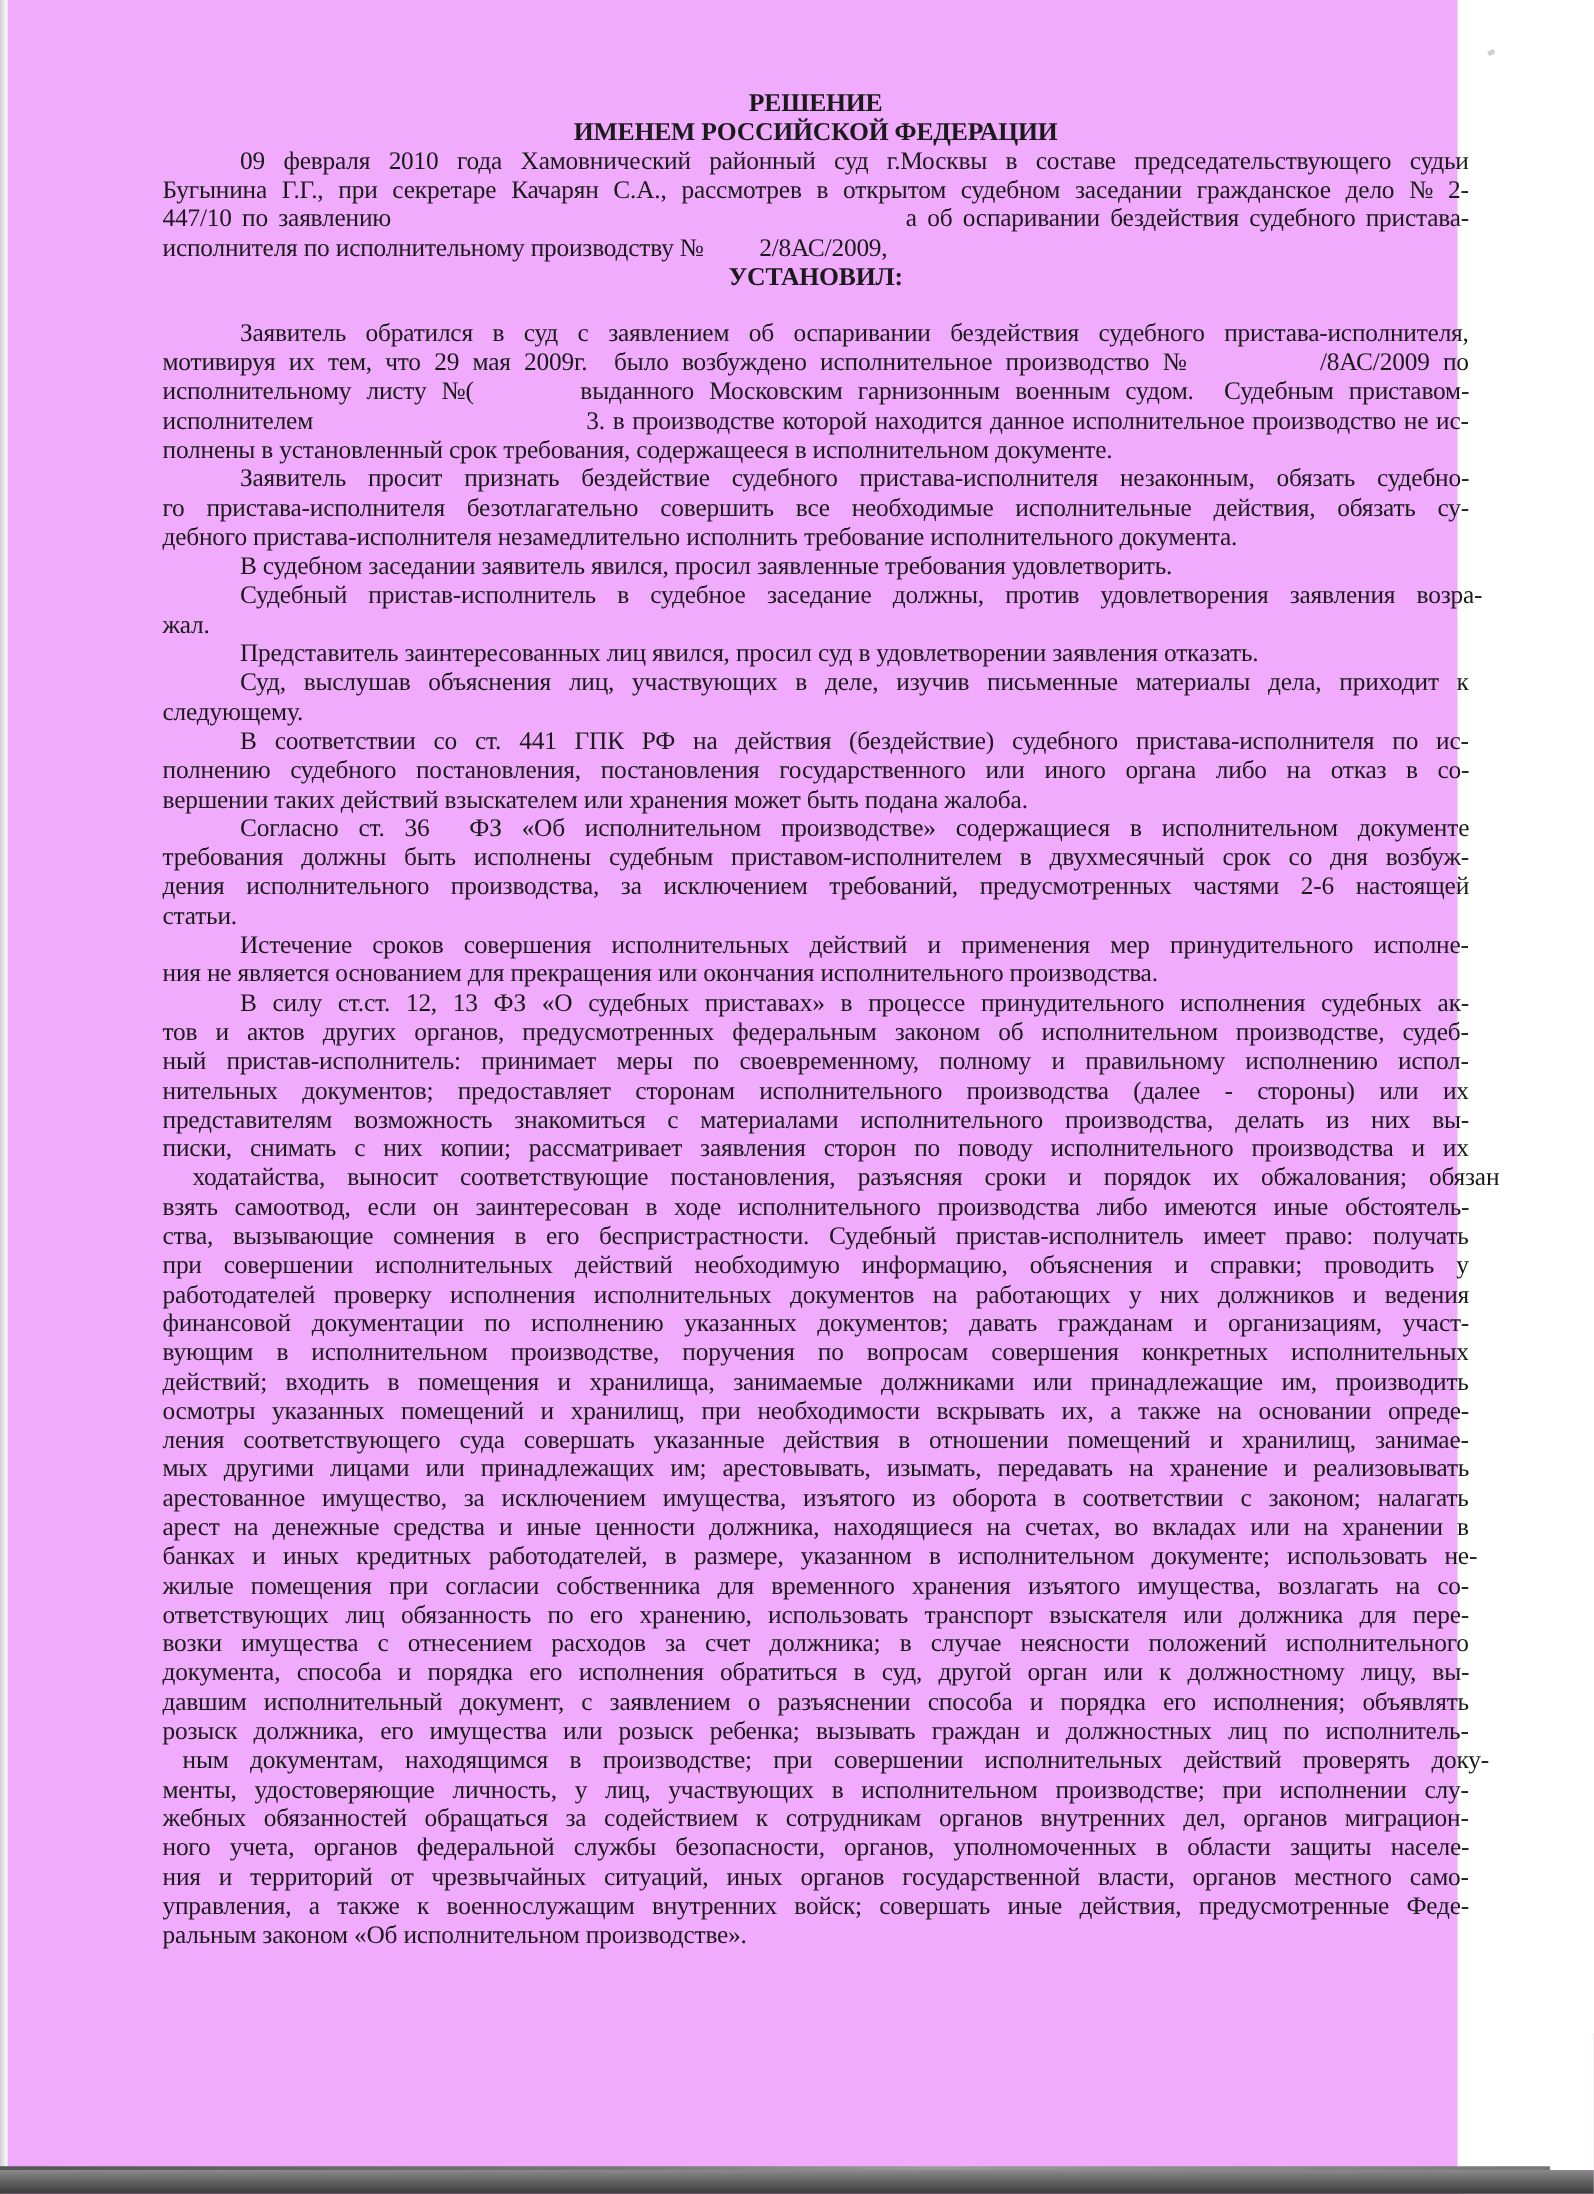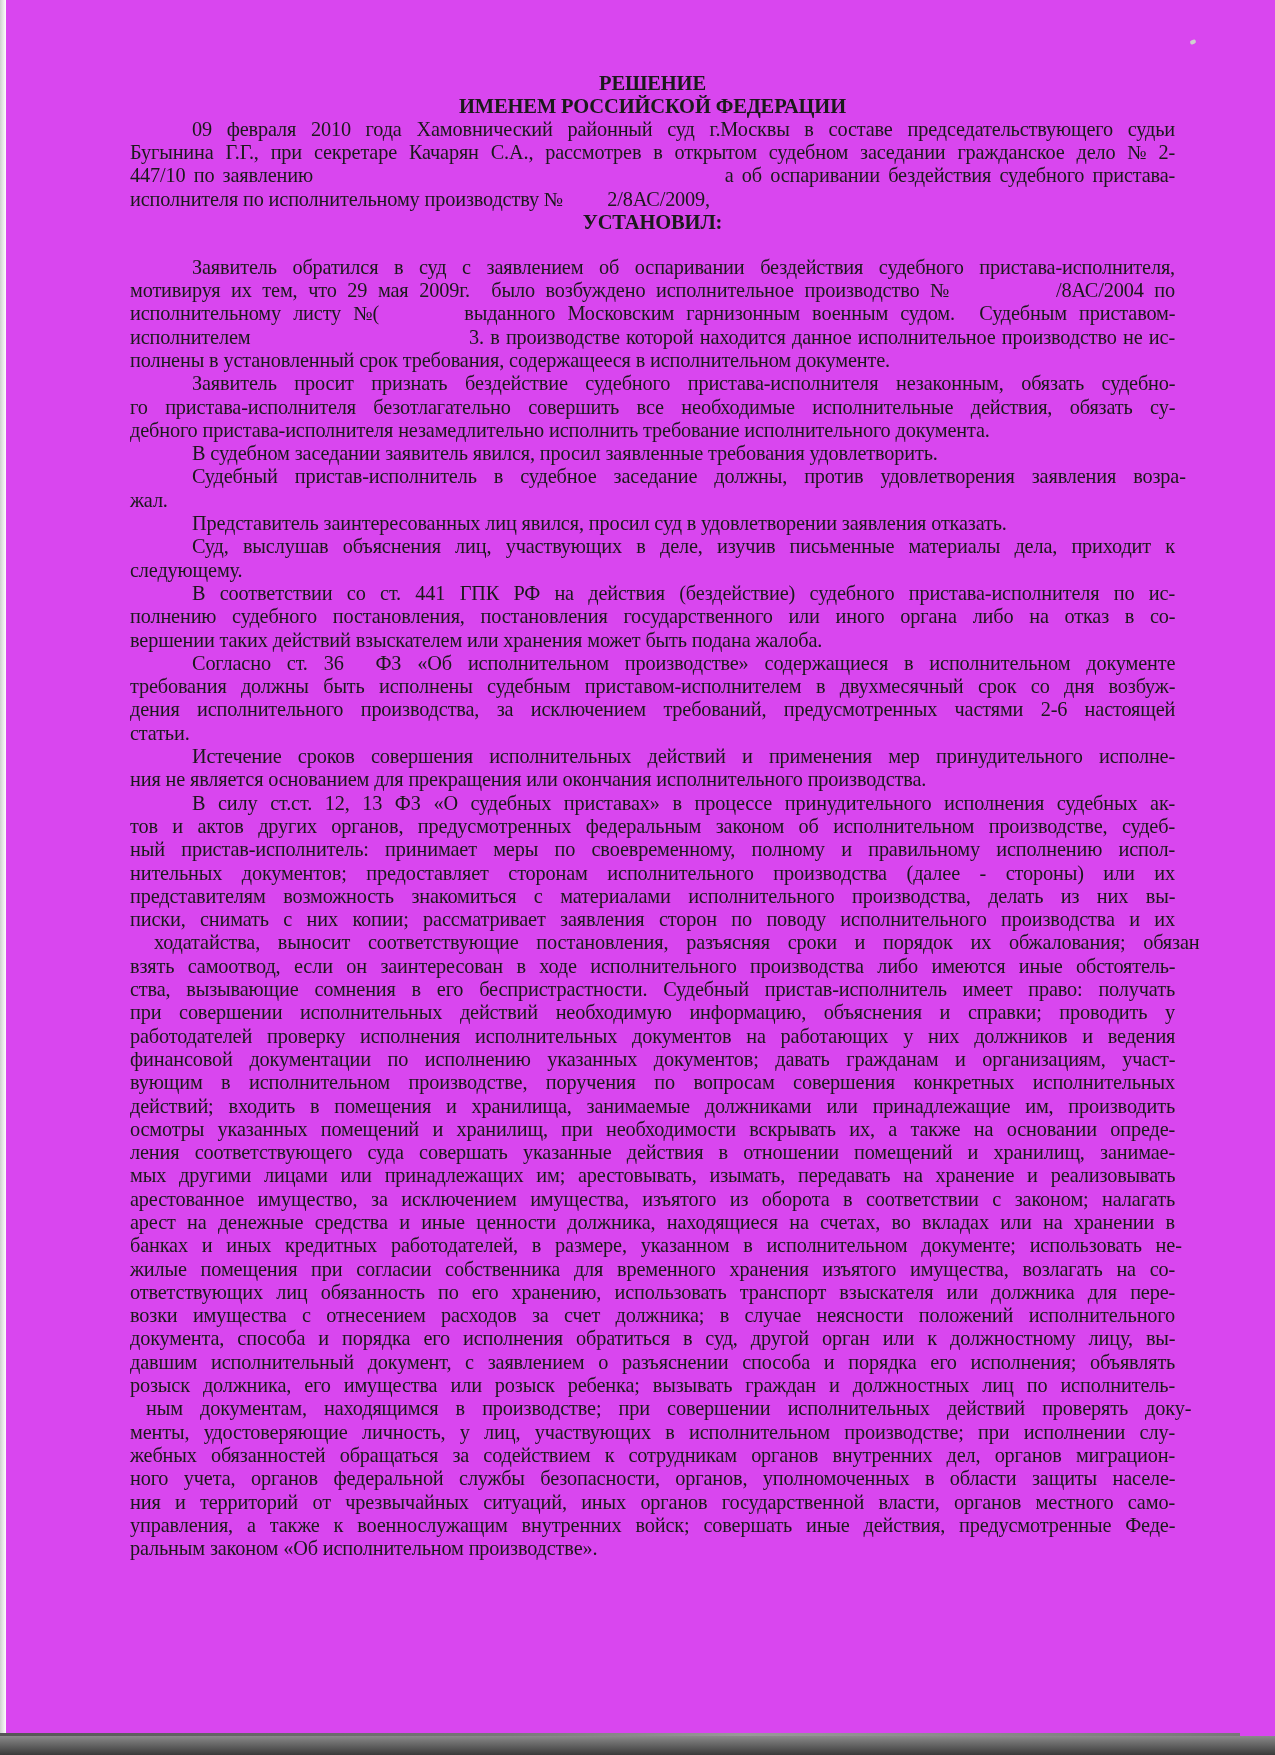--- a/index.html
+++ b/index.html
@@ -3,22 +3,22 @@
 <meta charset="utf-8">
 <style>
   html, body { margin: 0; padding: 0; }
   body {
     width: 1275px; height: 1755px; position: relative; overflow: hidden;
     background: #ffffff;
     font-family: "Liberation Serif", "DejaVu Serif", serif;
     color: #1a1a1a;
   }
   .page {
-    position: absolute; left: 0; top: 0; width: 1275px; height: 1755px;
-    background: #d946ef;
+    position: absolute; left: 0; top: 0; width: 1166px; height: 1755px;
+    background: #f0abfc;
   }
   .left-shadow {
     position: absolute; left: 0; top: 0; width: 6px; height: 1755px;
     background: linear-gradient(to right, #cfcfcf, #fefefe);
   }
   .speck {
     position: absolute; left: 1190px; top: 40px; width: 6px; height: 4px;
     background: #cfcfcf; border-radius: 3px; transform: rotate(-25deg);
   }
   .bottom-edge {
@@ -61,21 +61,21 @@
       <span class="line indent" style="white-space: pre; display: block; word-spacing: 9.81818px;">09 февраля 2010 года Хамовнический районный суд г.Москвы в составе председательствующего судьи</span>
       <span class="line" style="white-space: pre; display: block; word-spacing: 6.92857px;">Бугынина Г.Г., при секретаре Качарян С.А., рассмотрев в открытом судебном заседании гражданское дело № 2-</span>
       <span class="line" style="white-space: pre; display: block; word-spacing: 3.31579px;">447/10 по заявлению                                                  а об оспаривании бездействия судебного пристава-</span>
       <span class="line last" style="white-space:pre">исполнителя по исполнительному производству №         2/8АС/2009,</span>
     </div>
 
     <div class="title">УСТАНОВИЛ:</div>
 
     <div class="body-text" id="body-text">
         <span class="line indent" style="white-space: pre; display: block; word-spacing: 10.7px;">Заявитель обратился в суд с заявлением об оспаривании бездействия судебного пристава-исполнителя,</span>
-        <span class="line" style="white-space: pre; display: block; word-spacing: 5.73913px;">мотивируя их тем, что 29 мая 2009г.  было возбуждено исполнительное производство №          /8АС/2004 по</span>
+        <span class="line" style="white-space: pre; display: block; word-spacing: 5.73913px;">мотивируя их тем, что 29 мая 2009г.  было возбуждено исполнительное производство №          /8АС/2009 по</span>
         <span class="line" style="white-space: pre; display: block; word-spacing: 7.25px;">исполнительному листу №(       выданного Московским гарнизонным военным судом.  Судебным приставом-</span>
         <span class="line" style="white-space: pre; display: block; word-spacing: 1.31818px;">исполнителем                                   3. в производстве которой находится данное исполнительное производство не ис-</span>
         <span class="line last" style="white-space: pre;">полнены в установленный срок требования, содержащееся в исполнительном документе.</span>
         <span class="line indent" style="white-space: pre; display: block; word-spacing: 12.625px;">Заявитель просит признать бездействие судебного пристава-исполнителя незаконным, обязать судебно-</span>
         <span class="line" style="white-space: pre; display: block; word-spacing: 12.5556px;">го пристава-исполнителя безотлагательно совершить все необходимые исполнительные действия, обязать су-</span>
         <span class="line last" style="white-space: pre;">дебного пристава-исполнителя незамедлительно исполнить требование исполнительного документа.</span>
         <span class="line indent last" style="white-space: pre;">В судебном заседании заявитель явился, просил заявленные требования удовлетворить.</span>
         <span class="line indent" style="white-space: pre; display: block; word-spacing: 12.1111px;">Судебный пристав-исполнитель в судебное заседание должны, против удовлетворения заявления возра-</span>
         <span class="line last" style="white-space: pre;">жал.</span>
         <span class="line indent last" style="white-space: pre;">Представитель заинтересованных лиц явился, просил суд в удовлетворении заявления отказать.</span>

